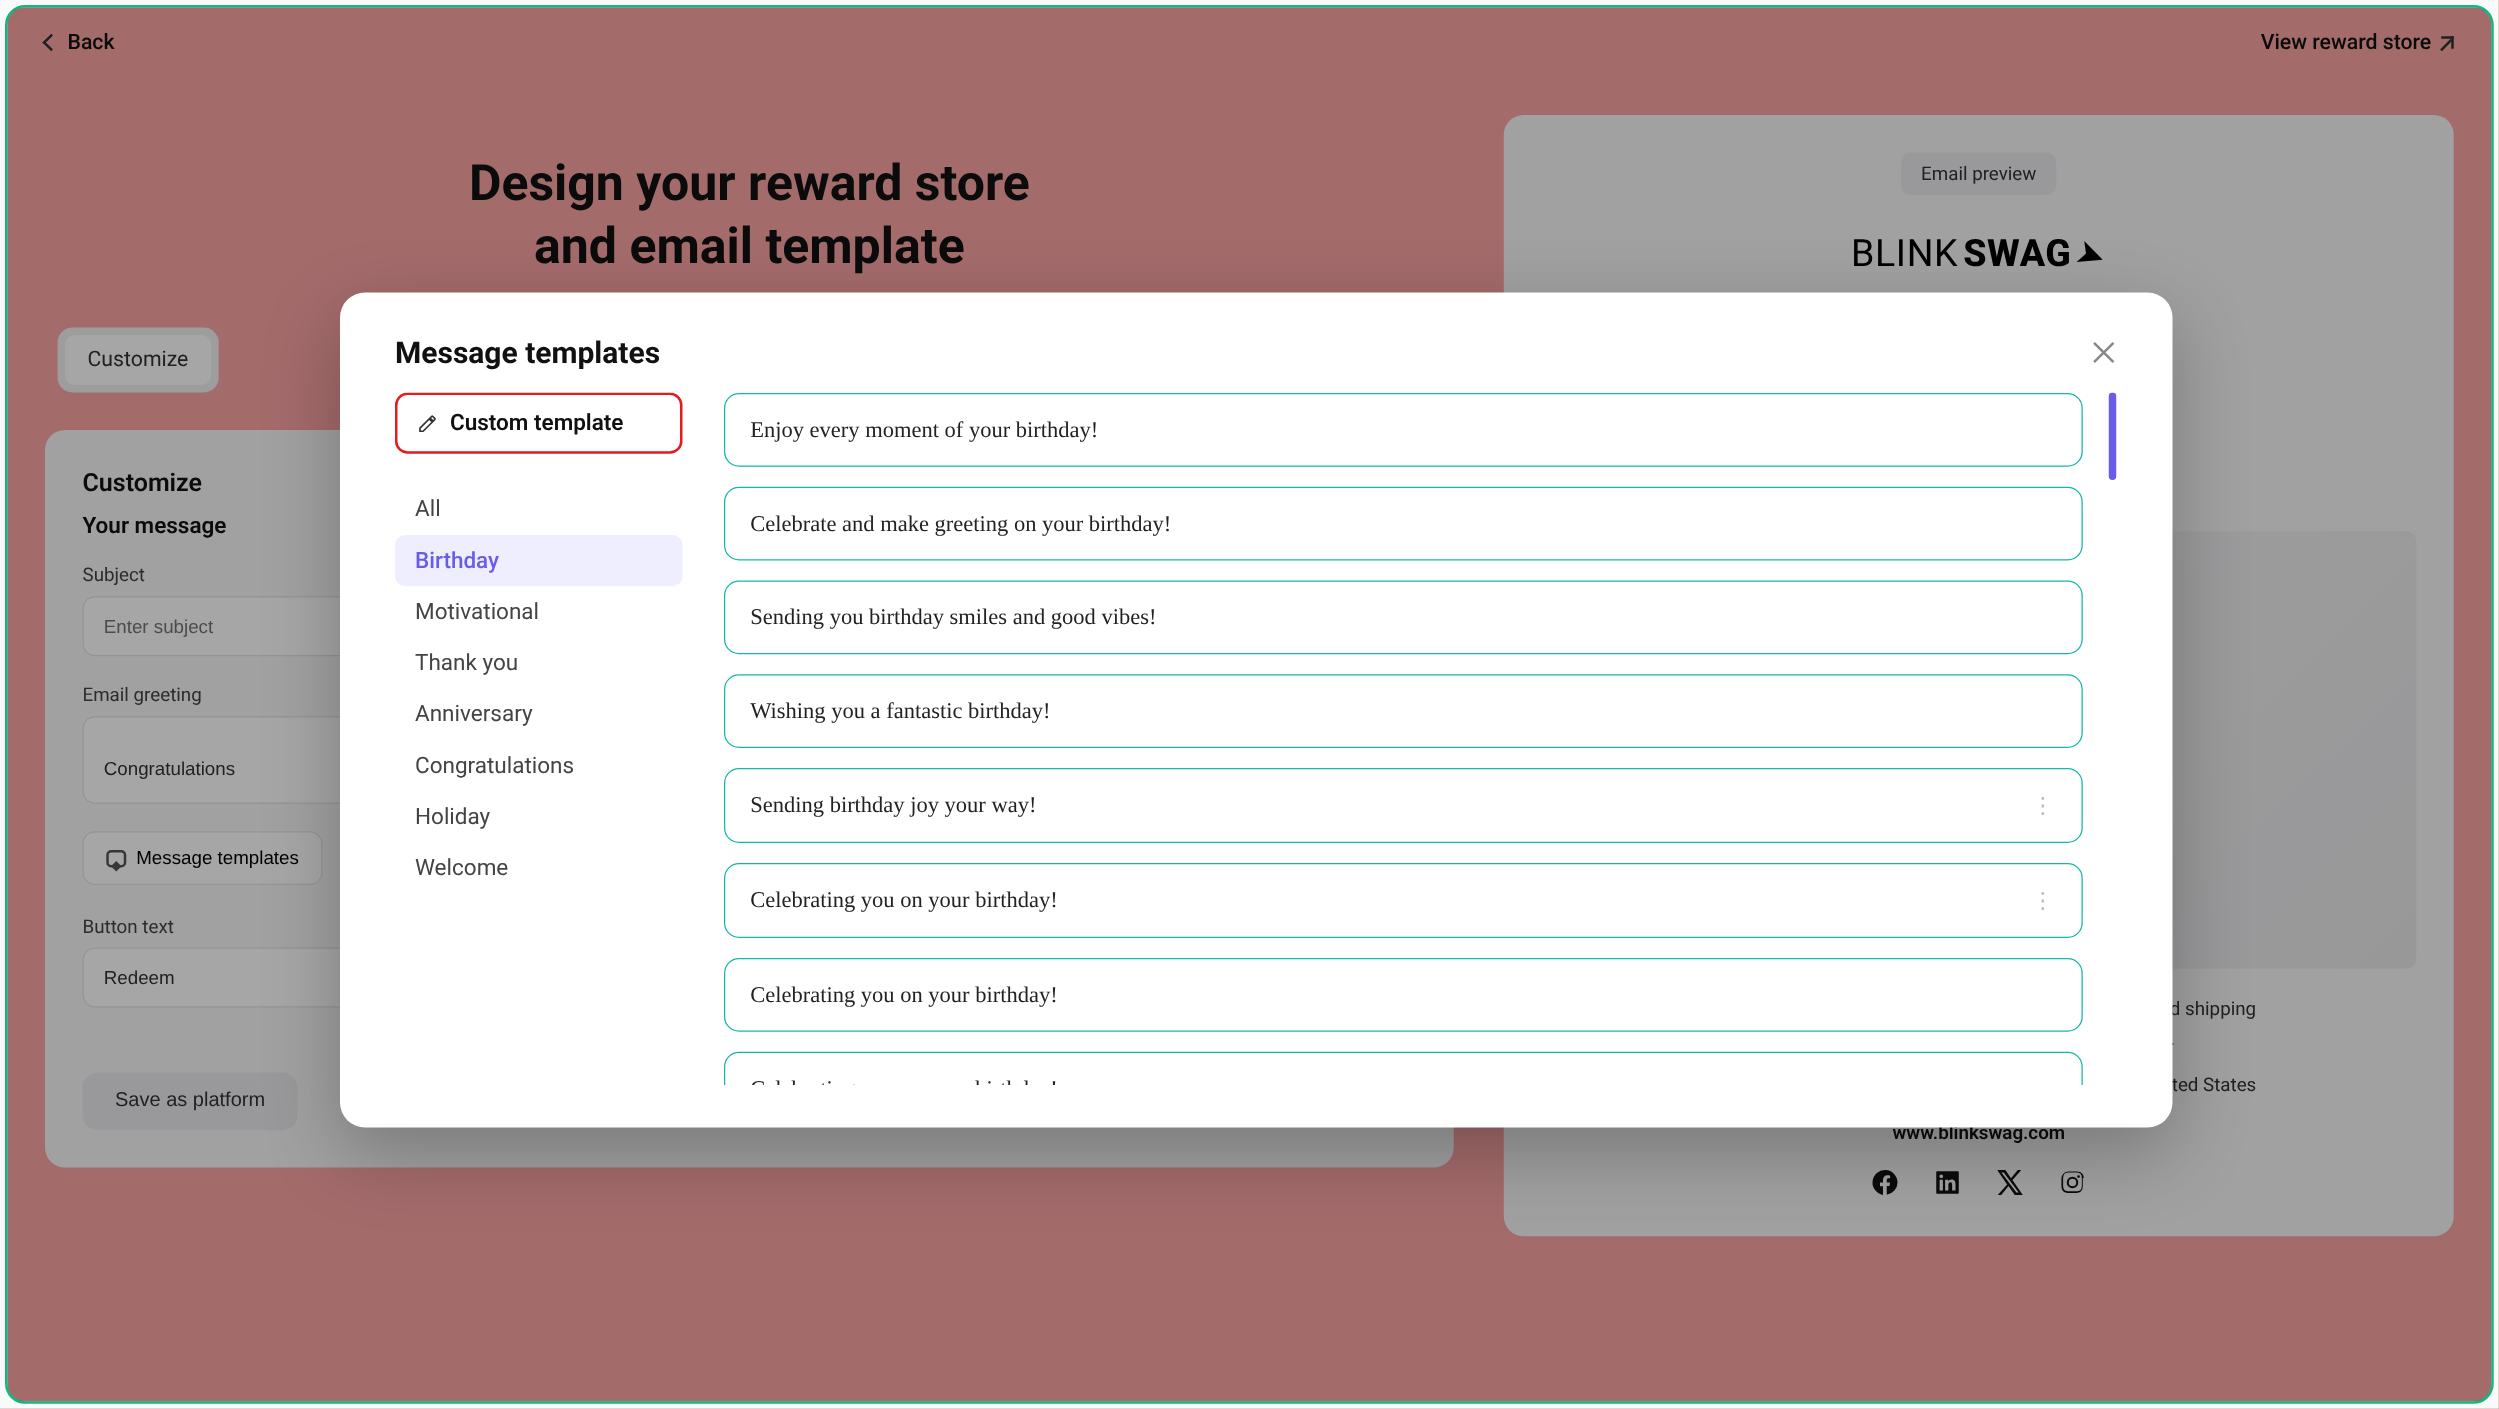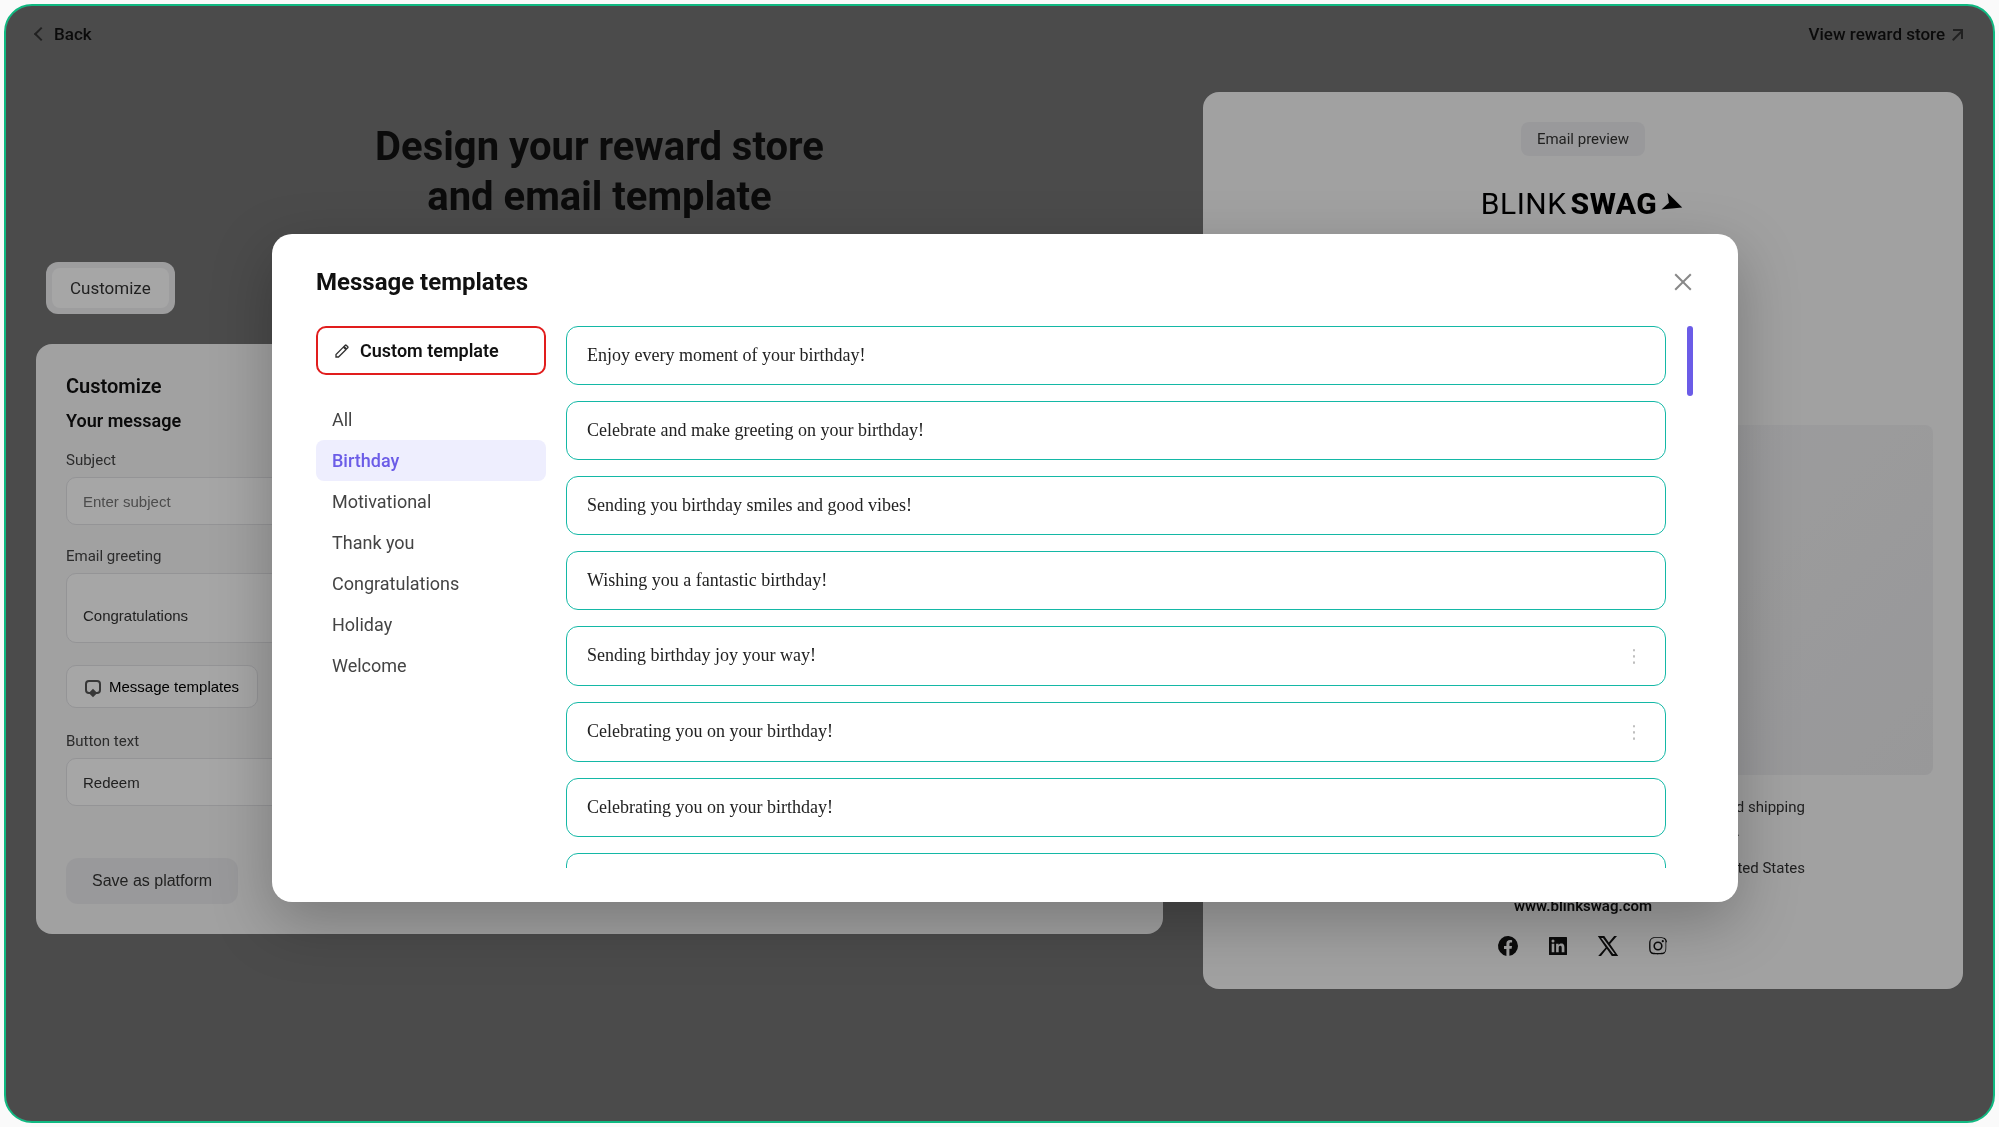--- a/index.html
+++ b/index.html
@@ -7,23 +7,23 @@
     font-family: -apple-system, BlinkMacSystemFont, "Segoe UI", Roboto, Arial, sans-serif;
     background: #fafafa;
     width: 1999px;
     height: 1127px;
     overflow: hidden;
     position: relative;
   }
   .frame {
     position: absolute;
     inset: 4px;
-    background: #737373;
+    background: #fca5a5;
     border: 2px solid #10b981;
-    border-radius: 28px;
+    border-radius: 16px;
     overflow: hidden;
   }
   .overlay-dim {
     position: absolute;
     inset: 0;
     background: rgba(0,0,0,0.35);
     z-index: 5;
   }
   
   .topbar {
@@ -122,21 +122,21 @@
     flex-direction:column;
     box-shadow: 0 20px 60px rgba(0,0,0,0.25);
   }
   .modal-header { display:flex; justify-content:space-between; align-items:center; }
   .modal-title { font-size:24px; font-weight:700; color:#111;}
   .close-x { width:22px; height:22px; position:relative; cursor:pointer;}
   .close-x:before,.close-x:after{content:'';position:absolute;width:22px;height:2px;background:#888;top:10px;left:0;}
   .close-x:before{transform:rotate(45deg);}
   .close-x:after{transform:rotate(-45deg);}
 
-  .modal-body { display:flex; margin-top:30px; gap:0; flex:1; overflow:hidden;}
+  .modal-body { display:flex; margin-top:18px; gap:13px; flex:1; overflow:hidden;}
   .sidebar-list { width:230px; display:flex; flex-direction:column; gap:6px; }
   .custom-tpl-btn {
     display:flex; align-items:center; gap:10px; border:2px solid #e11d1d; border-radius:10px;
     padding:12px 16px; cursor:pointer; font-size:18px; font-weight:600; color:#111;
     margin-bottom:18px;
   }
   .pencil-icon { width:16px; height:16px; }
   .cat-item { padding:10px 16px; border-radius:8px; font-size:18px; color:#444; cursor:pointer; }
   .cat-item.active { background:#eeeefe; color:#6b5ce7; font-weight:500;}
 
@@ -260,20 +260,21 @@
           <svg class="pencil-icon" viewBox="0 0 24 24" fill="none" stroke="#333" stroke-width="2">
               <path d="M3 17.25V21h3.75L17.8 9.94l-3.75-3.75L3 17.25zM20.7 7.04a1 1 0 000-1.41l-2.34-2.34a1 1 0 00-1.41 0l-1.83 1.83 3.75 3.75 1.83-1.83z"></path>
             </svg>
           <span>Custom template</span>
         </div>
         <div id="categories">
             <div class="cat-item">All</div>
             <div class="cat-item active">Birthday</div>
             <div class="cat-item">Motivational</div>
             <div class="cat-item">Thank you</div>
+            <div class="cat-item">Anniversary</div>
             <div class="cat-item">Congratulations</div>
             <div class="cat-item">Holiday</div>
             <div class="cat-item">Welcome</div>
           </div>
       </div>
       <div class="templates-col">
         <div class="templates-inner" id="templates">
             <div class="tpl-card">
               <span>Enjoy every moment of your birthday!</span>
             </div>

